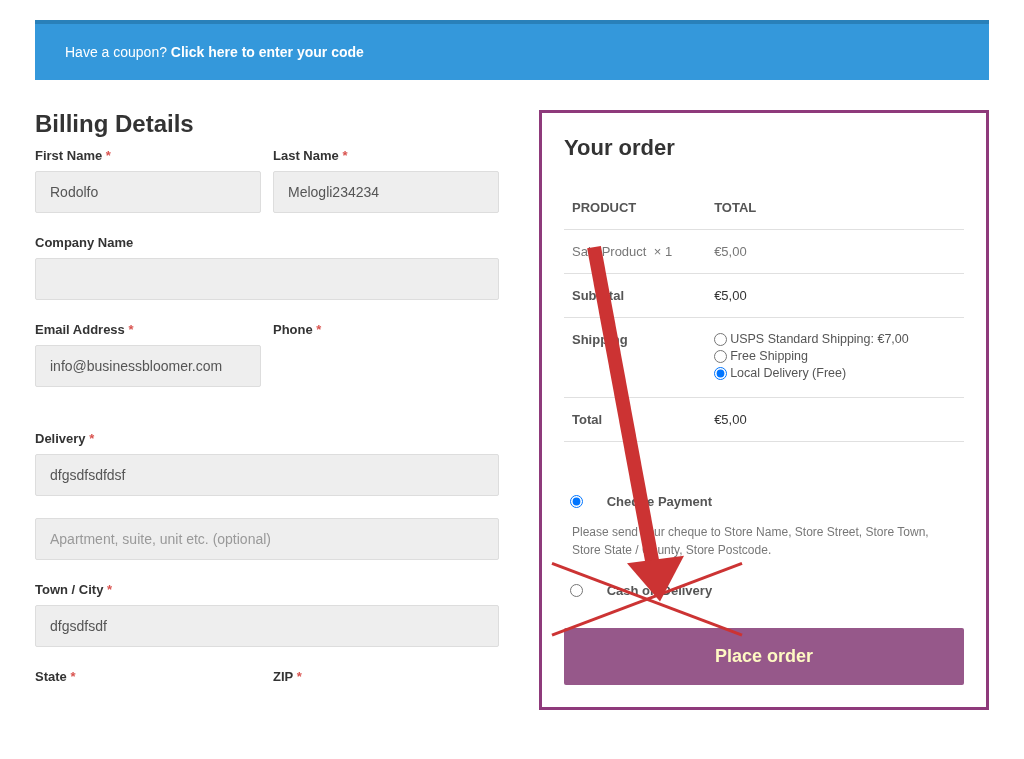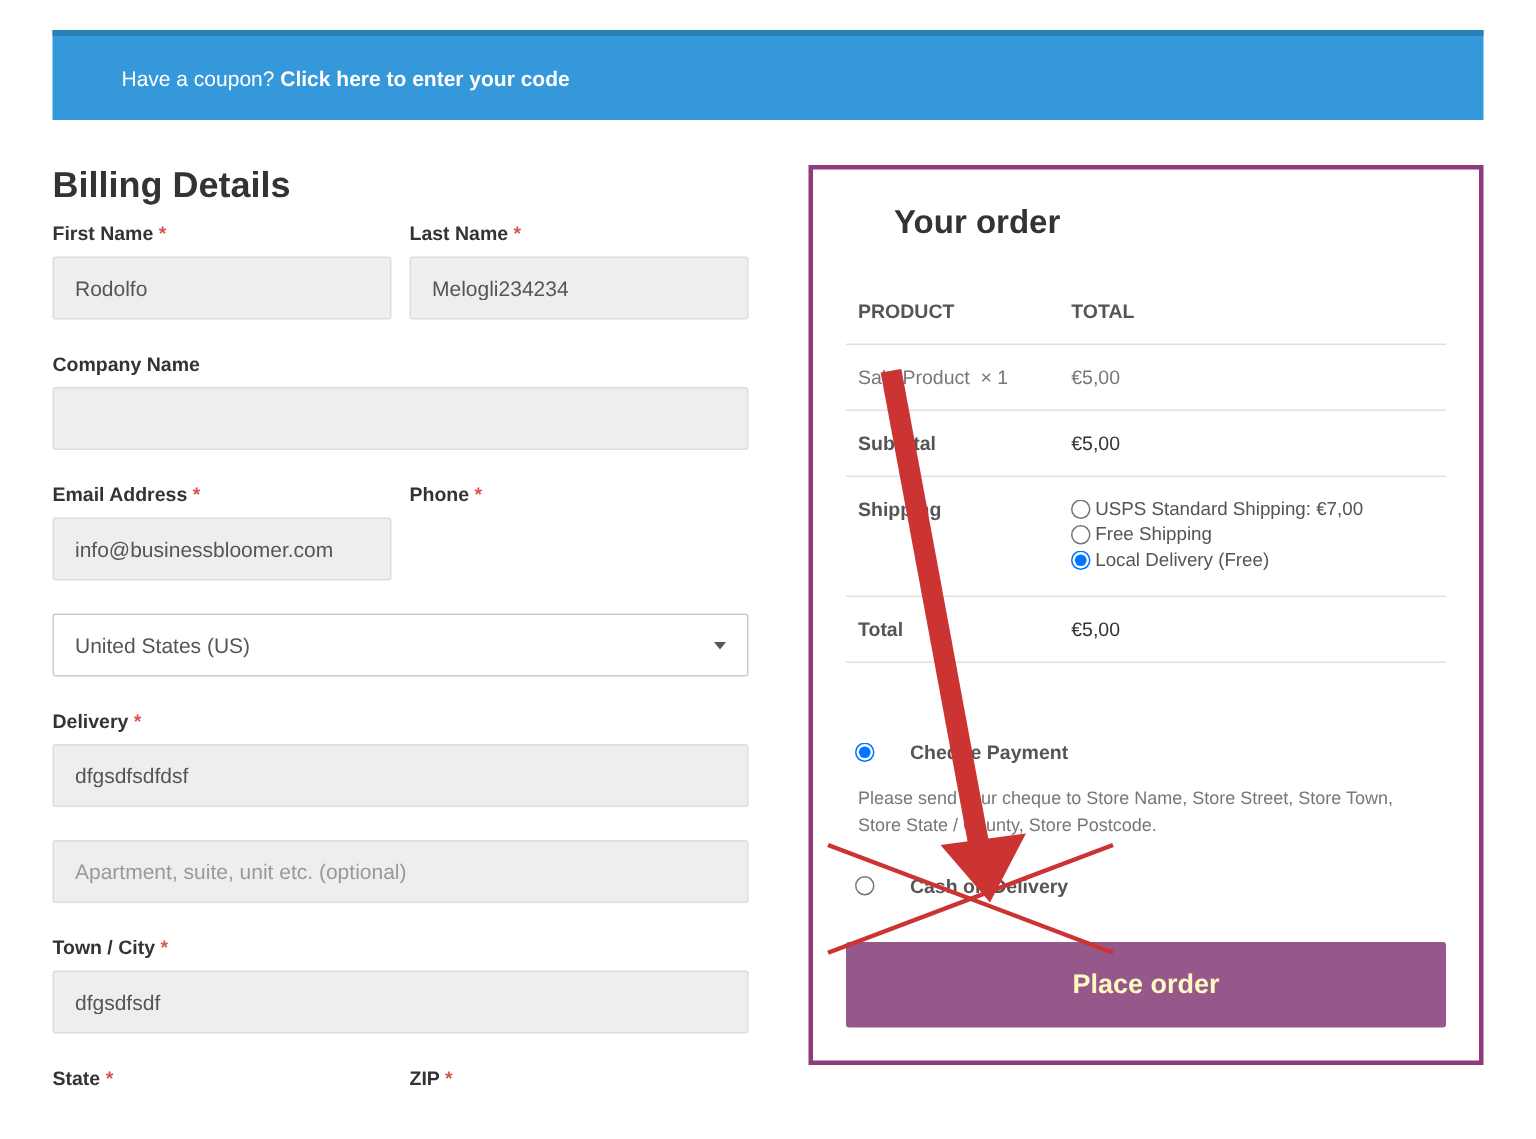--- a/index.html
+++ b/index.html
@@ -7,21 +7,21 @@
     font-family: Arial, Helvetica, sans-serif;
     background: #fff;
     width: 1024px;
     padding: 0;
     color: #333;
   }
   .coupon-bar {
     margin: 20px 35px 0 35px;
     background: #3498db;
     color: #fff;
-    padding: 20px 46px;
+    padding: 20px 30px;
     font-size: 14px;
     border-top: 4px solid #2980b9;
   }
   .coupon-bar .link { font-weight: bold; cursor: pointer; }
   .cols {
     display: flex;
     gap: 40px;
     padding: 30px 35px 40px 35px;
     align-items: flex-start;
   }
@@ -69,21 +69,20 @@
   }
   .order-box {
     border: 3px solid #8e3a7b;
     padding: 22px;
     position: relative;
   }
   .order-box h2 {
     font-size: 22px;
     color: #333;
     margin-bottom: 25px;
-    margin-left: 32px;
   }
   .order-table { width: 100%; font-size: 13px; border-collapse: collapse; }
   .order-table th, .order-table td {
     text-align: left;
     padding: 14px 8px;
     vertical-align: top;
   }
   .order-table thead th {
     font-weight: bold;
     color: #555;
@@ -177,24 +176,20 @@
         <label><span>Email Address</span> <span class="req">*</span></label>
         <input type="text" value="info@businessbloomer.com" style="">
       </div>
       <div class="field">
         <label><span>Phone</span> <span class="req">*</span></label>
       </div>
     </div>
 
     <div class="field-row">
       <div class="field">
-        <div class="select">
-          <span>United States (US)</span>
-          <span class="caret"></span>
-        </div>
       </div>
     </div>
 
     <div class="field-row">
       <div class="field">
         <label><span>Delivery</span> <span class="req">*</span></label>
         <input type="text" value="dfgsdfsdfdsf" style="">
       </div>
     </div>
 

